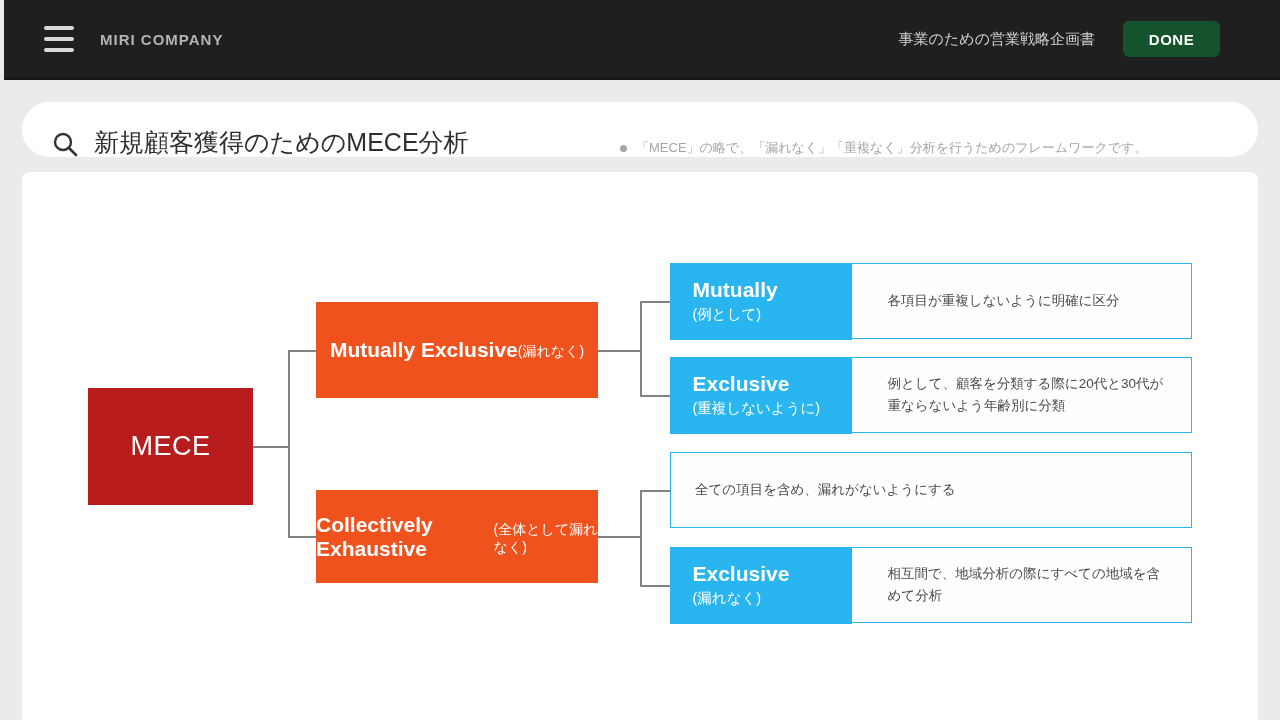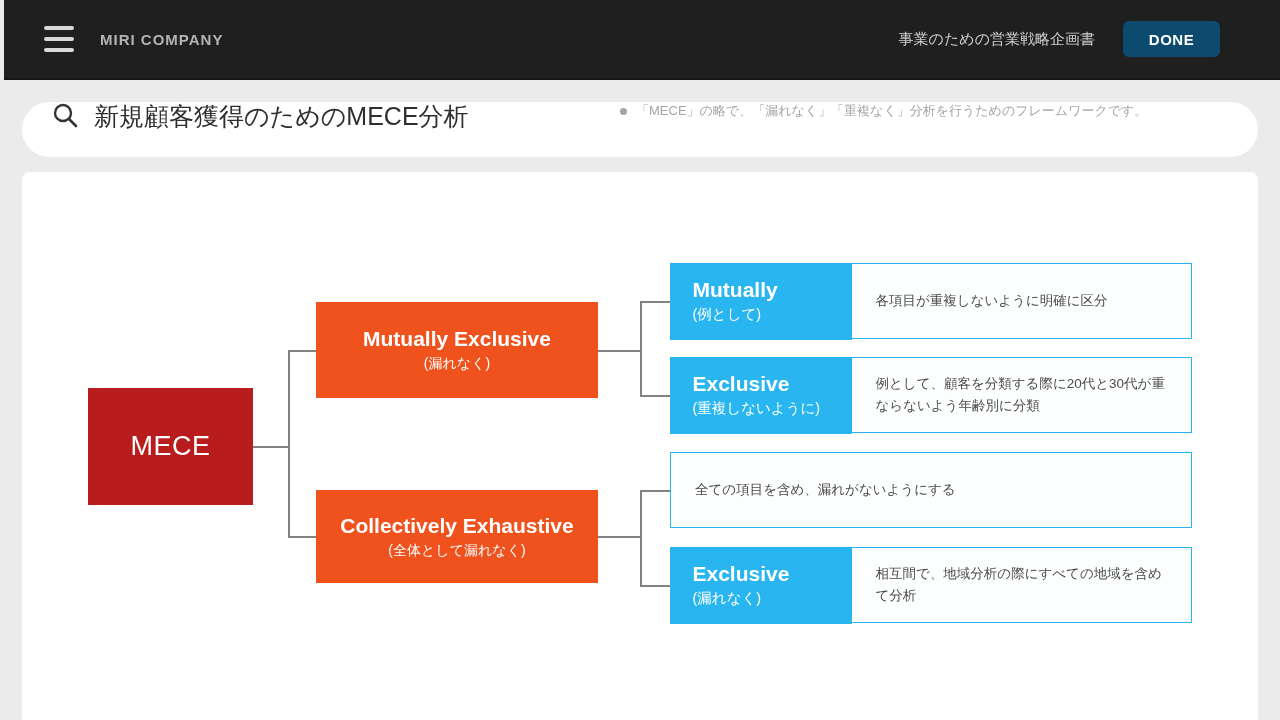--- a/index.html
+++ b/index.html
@@ -20,31 +20,31 @@
   }
   .hamburger { width: 30px; height: 26px; display: flex; flex-direction: column; justify-content: space-between; cursor: pointer; }
   .hamburger span { display: block; height: 4px; border-radius: 2px; background: #d9d9d9; }
   .company-name {
     margin-left: 26px; color: #b3b3b3; font-size: 15px; font-weight: bold;
     letter-spacing: 1px;
   }
   .header-spacer { flex: 1; }
   .doc-title { color: #cfcfcf; font-size: 15px; margin-right: 28px; }
   .done-btn {
-    background: #0c4a6e; color: #ffffff; border: none; border-radius: 6px;
+    background: #14532d; color: #ffffff; border: none; border-radius: 6px;
     width: 97px; height: 36px; font-size: 15px; font-weight: bold;
     letter-spacing: 0.5px; cursor: pointer;
     font-family: "Liberation Sans", sans-serif;
   }
 
   
   .search-bar {
     position: absolute; left: 22px; top: 102px; width: 1236px; height: 55px;
     background: #ffffff; border-radius: 28px;
-    display: flex; align-items: flex-start; padding: 0 28px 0 30px;
+    display: flex; align-items: flex-end; padding: 0 28px 0 30px;
   }
   .search-icon { width: 26px; height: 26px; flex: 0 0 auto; margin-right: 16px; }
   .search-input {
     border: none; outline: none; background: transparent;
     font-size: 25px; color: #2e2e2e; font-weight: 500;
     flex: 0 1 520px;
     font-family: "Liberation Sans", "DejaVu Sans", sans-serif;
   }
   .search-hint {
     display: flex; align-items: center; gap: 9px;
@@ -53,21 +53,21 @@
   }
   .hint-bullet { width: 7px; height: 7px; border-radius: 50%; background: #a5a5a5; flex: 0 0 auto; }
 
   
   .panel {
     position: absolute; left: 22px; top: 172px; width: 1236px; height: 548px;
     background: #ffffff; border-radius: 8px 8px 0 0;
   }
 
   
-  .node { position: absolute; display: flex; flex-direction: column; align-items: center; justify-content: center; }
+  .node { position: absolute; display: flex; flex-direction: row; align-items: center; justify-content: center; }
 
   .root-node {
     left: 66px; top: 216px; width: 165px; height: 117px;
     background: #b91c1c; color: #ffffff; font-size: 27px; font-weight: 500;
     letter-spacing: 0.5px;
   }
 
   .branch-node {
     width: 282px; height: 96px; background: #f0521e; color: #ffffff;
   }
@@ -80,21 +80,21 @@
     position: absolute; left: 648px; width: 522px; height: 76px;
     border: 1.5px solid #29b6f0; background: #fdfefe;
     display: flex; align-items: stretch;
   }
   .leaf-1 { top: 91px; }
   .leaf-2 { top: 185px; }
   .leaf-3 { top: 280px; }
   .leaf-4 { top: 375px; }
   .leaf-label {
     width: 182px; flex: 0 0 182px; background: #29b6f0; color: #ffffff;
-    margin: -1.5px 0 -1.5px -1.5px;
+    margin: -1.5px 12px -1.5px -1.5px;
     display: flex; flex-direction: column; justify-content: center;
     padding-left: 23px;
   }
   .leaf-label .l-title { font-size: 21px; font-weight: 600; }
   .leaf-label .l-sub { font-size: 14.5px; margin-top: 3px; }
   .leaf-desc {
     flex: 1; display: flex; align-items: center;
     padding: 0 20px 0 24px;
     font-size: 13.5px; color: #4b4b4b; line-height: 1.65;
   }

